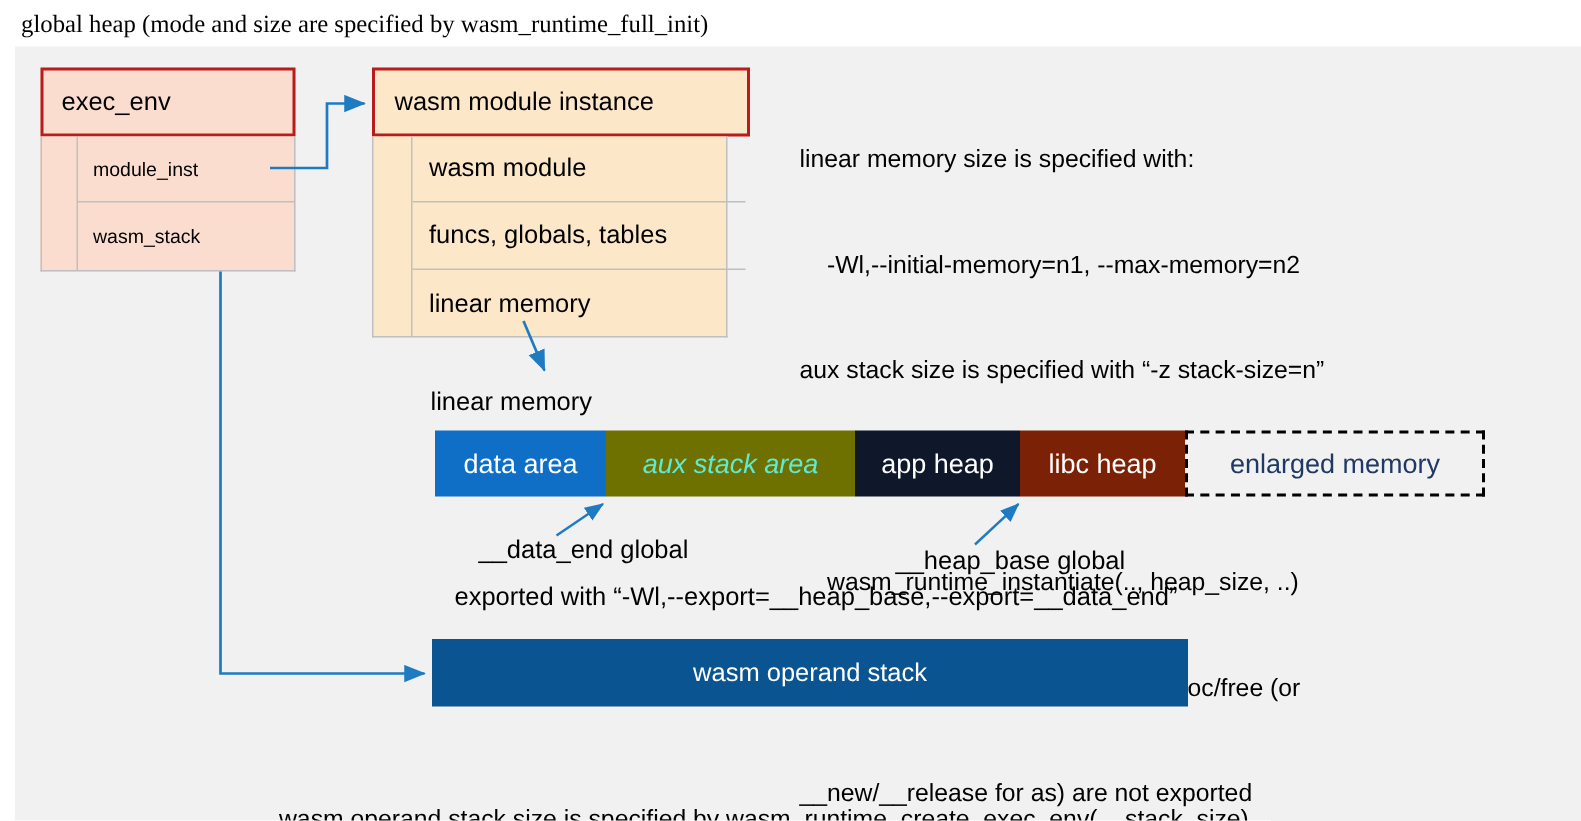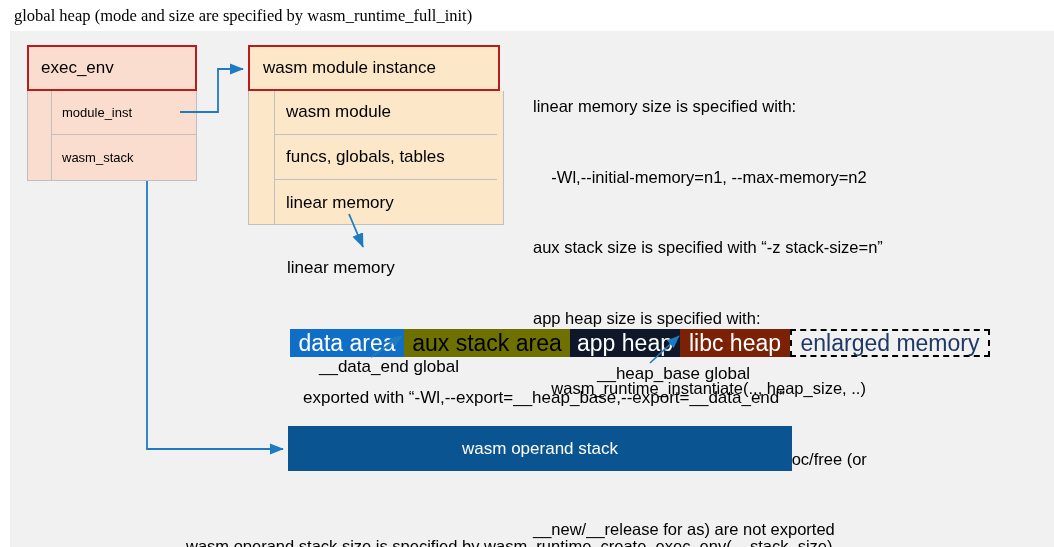--- a/index.html
+++ b/index.html
@@ -104,21 +104,21 @@
     height: 180px;
   }
   .wmi .hdr {
     width: 252px;
     height: 46px;
     background: #fce8c8;
     padding-left: 13px;
   }
   .wmi .sub-wrap {
     position: relative;
-    width: 256px;
+    width: 237px;
     height: 134px;
     box-sizing: border-box;
     border: 1px solid #bfbfbf;
     border-top: none;
     background: #fce8c8;
   }
   .wmi .indent {
     position: absolute;
     left: 0;
     top: 0;
@@ -169,29 +169,28 @@
 
   
   .membar {
     position: absolute;
     left: 290px;
     top: 287px;
     height: 44px;
     display: flex;
   }
   .seg {
-    height: 28px;
+    height: 44px;
     display: flex;
     align-items: center;
     justify-content: center;
     color: #ffffff;
-    font-size: 23px;
-    white-space: nowrap;
-    box-sizing: border-box;
-    margin-top: 42px;
+    font-size: 18px;
+    white-space: nowrap;
+    box-sizing: border-box;
   }
   .seg.dashed {
     border: 2.5px dashed #000000;
     background: #f1f1f1;
     color: #1f3864;
   }
 
   
   .anno {
     position: absolute;
@@ -273,21 +272,21 @@
     <span class="ln">aux stack size is specified with “-z stack-size=n”</span>
     <span class="ln">app heap size is specified with:</span>
     <span class="ln">    wasm_runtime_instantiate(.., heap_size, ..)</span>
     <span class="ln">app heap is created only when malloc/free (or</span>
     <span class="ln">__new/__release for as) are not exported</span>
   </div>
 
   <div class="lm-label">linear memory</div>
   <div class="membar" id="membar">
       <div class="seg" style="width: 114px; background: rgb(15, 111, 198); color: rgb(255, 255, 255);">data area</div>
-      <div class="seg" style="width: 166px; background: rgb(110, 113, 0); color: #000000;">aux stack area</div>
+      <div class="seg" style="width: 166px; background: rgb(110, 113, 0); color: #5eead4; font-style: italic;">aux stack area</div>
       <div class="seg" style="width: 110px; background: #0f172a; color: rgb(255, 255, 255);">app heap</div>
       <div class="seg" style="width: 110px; background: rgb(123, 34, 6); color: rgb(255, 255, 255);">libc heap</div>
       <div class="seg dashed" style="width: 200px; color: rgb(31, 56, 100);">enlarged memory</div>
     </div>
 
   <div class="anno anno-data-end">__data_end global</div>
   <div class="anno anno-heap-base">__heap_base global</div>
   <div class="anno anno-exported">exported with “-Wl,--export=__heap_base,--export=__data_end”</div>
 
   <div class="opstack">wasm operand stack</div>

